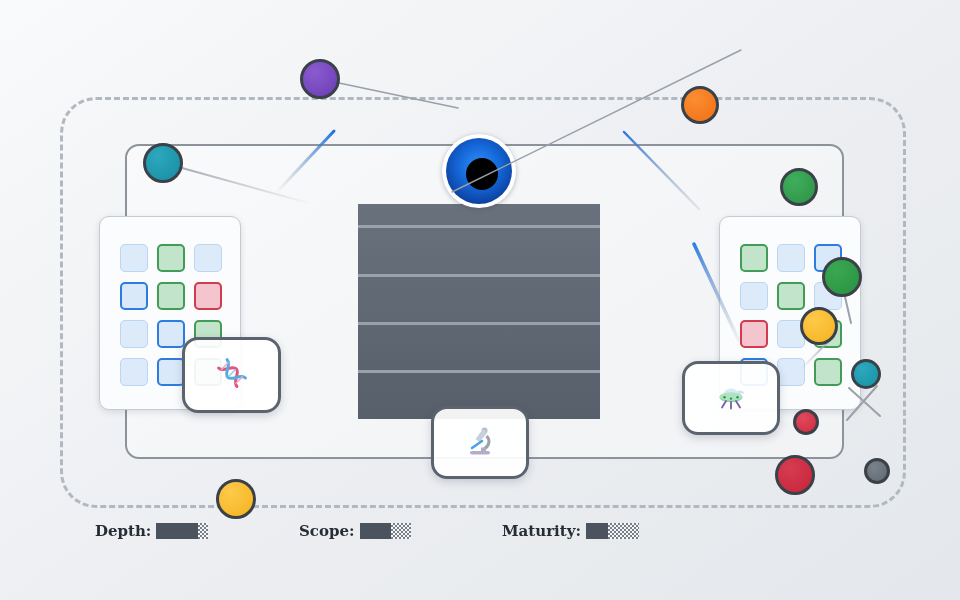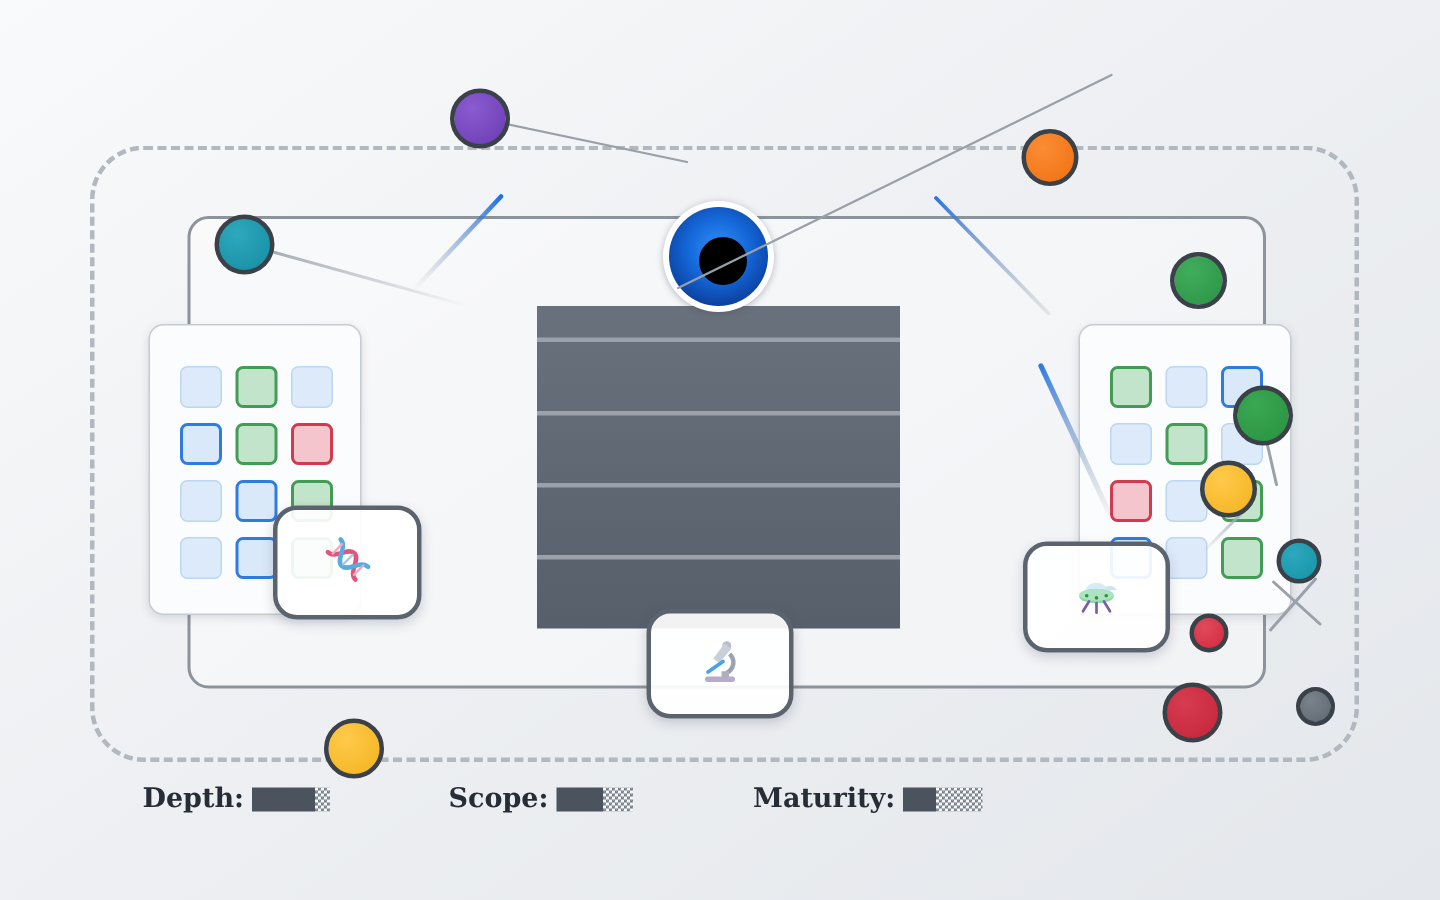--- a/index.html
+++ b/index.html
@@ -64,21 +64,21 @@
   .token{
     position:absolute;border-radius:50%;border:3px solid #3a4149;box-sizing:border-box;z-index:50;
   }
   
   #lines{position:absolute;left:0;top:0;z-index:40;pointer-events:none;}
   
   .stat{
     position:absolute;top:522px;display:flex;align-items:center;z-index:60;
   }
   .stat-label{
-    font-family:"DejaVu Serif", serif;font-weight:bold;font-size:18px;color:#262d36;
+    font-family:"DejaVu Serif", serif;font-weight:bold;font-size:15px;color:#262d36;
     margin-right:5px;white-space:nowrap;text-align:right;
   }
   .stat-fill{height:16px;background:#4b535f;}
   .stat-dots{
     height:16px;background-color:#f6f7f9;
     background-image:
       linear-gradient(45deg,#767e88 25%,transparent 25%,transparent 75%,#767e88 75%),
       linear-gradient(45deg,#767e88 25%,transparent 25%,transparent 75%,#767e88 75%);
     background-size:4px 4px;background-position:0 0,2px 2px;
   }

